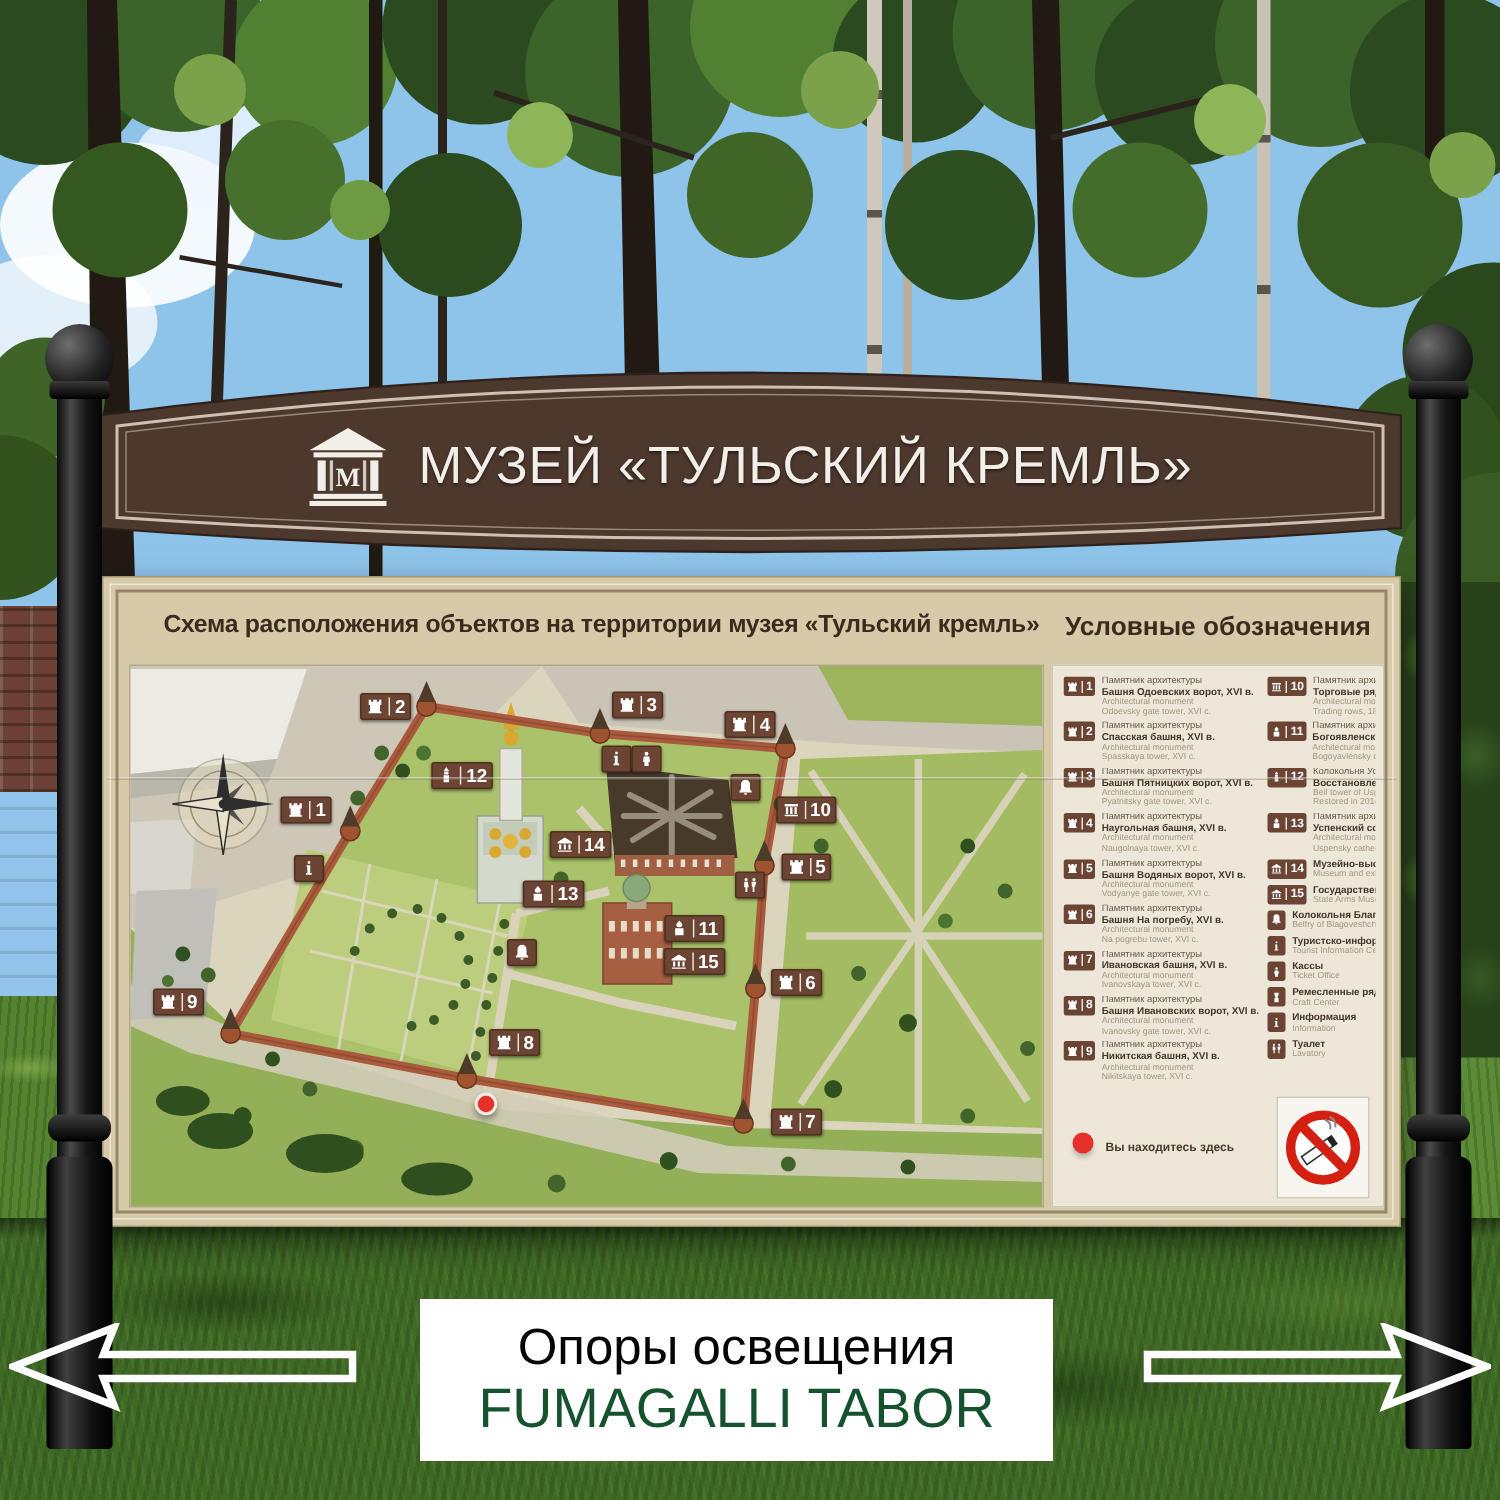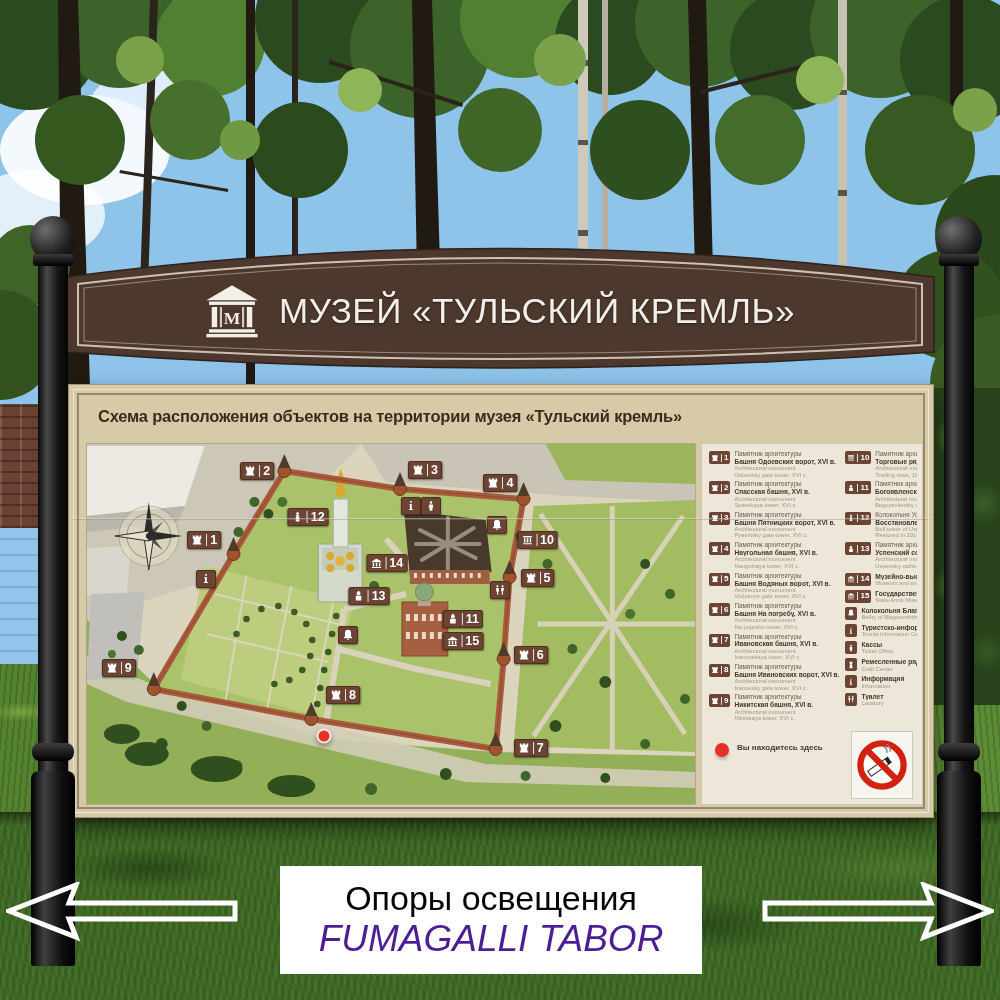--- a/index.html
+++ b/index.html
@@ -62,21 +62,21 @@
     text-shadow:0 1px 2px rgba(0,0,0,.5);}
   .sign-logo{width:54px;height:54px;}
 
   
   .board{position:absolute;left:68px;top:384px;width:866px;height:434px;z-index:5;
     background:#d6caa9;border:1px solid #a2946f;box-shadow:0 10px 20px rgba(0,0,0,.5);}
   .board::before{content:'';position:absolute;inset:8px;border:2px solid rgba(98,82,55,.55);pointer-events:none;z-index:3;}
   .board::after{content:'';position:absolute;inset:4px;border:1px solid rgba(255,255,255,.55);pointer-events:none;z-index:3;}
   .seam{position:absolute;left:2px;right:2px;top:133px;height:2px;z-index:2;
     background:linear-gradient(rgba(255,255,255,.5),rgba(90,80,60,.35));}
-  .map-title{position:absolute;left:18px;top:22px;width:606px;text-align:center;font-weight:bold;
+  .map-title{position:absolute;left:18px;top:22px;width:606px;text-align:right;font-weight:bold;
     font-size:16.5px;letter-spacing:-.2px;color:#3a2c1d;white-space:nowrap;}
   .legend-title{position:absolute;left:628px;top:22px;width:230px;text-align:center;font-weight:bold;
     font-size:17.5px;color:#3a2c1d;white-space:nowrap;}
   .map-area{position:absolute;left:17px;top:58px;width:610px;height:362px;border:1px solid #b3a88c;}
   .map-ill{position:absolute;left:0;top:0;width:100%;height:100%;}
 
   
   .marker{position:absolute;transform:translate(-50%,-50%);height:18px;display:flex;align-items:center;
     gap:3px;padding:0 3px;background:#6b4434;border:1px solid #512f1d;border-radius:2px;
     box-shadow:0 1px 2px rgba(0,0,0,.45);}
@@ -97,32 +97,32 @@
   .l-mk svg{width:8px;height:8px;}
   .l-mk .sep{width:1px;height:8px;background:rgba(255,255,255,.85);}
   .l-mk .num{color:#fff;font-weight:bold;font-size:8px;line-height:1;}
   .l-tx{min-width:0;}
   .l-tx div{line-height:1.1;white-space:nowrap;overflow:hidden;}
   .l-tx .l1{font-size:6.3px;color:#6b5a48;}
   .l-tx .l2{font-size:6.6px;font-weight:bold;color:#46362a;}
   .l-tx .l3{font-size:5.8px;color:#a39781;}
   .l-tx .l4{font-size:5.8px;color:#a39781;}
   .legend-bottom{position:absolute;left:7px;right:5px;bottom:5px;height:64px;}
-  .you-are-here{position:absolute;left:6px;top:8px;display:flex;align-items:flex-start;gap:8px;}
+  .you-are-here{position:absolute;left:6px;top:20px;display:flex;align-items:flex-end;gap:8px;}
   .red-pin{width:14px;height:14px;border-radius:50%;background:#e5302a;display:inline-block;
     box-shadow:0 3px 3px rgba(0,0,0,.2);}
   .yah-label{font-size:8px;font-weight:bold;color:#4a392c;}
   .no-smoking{position:absolute;right:4px;top:-4px;width:62px;height:68px;background:#f7f5ef;
     border:1px solid #cfc8b6;display:flex;align-items:center;justify-content:center;}
 
   
   .caption{position:absolute;left:280px;top:866px;width:422px;height:108px;background:#fff;z-index:9;
     display:flex;flex-direction:column;justify-content:center;align-items:center;}
   .caption .line1{font-size:34px;color:#050505;line-height:1.15;}
-  .caption .line2{font-size:37px;color:#4c1d95;line-height:1.15;font-style:italic;}
+  .caption .line2{font-size:37px;color:#14532d;line-height:1.15;}
   .arrow{position:absolute;top:882px;width:232px;height:60px;z-index:9;}
   .arrow-left{left:6px;}
   .arrow-right{left:762px;transform:scaleX(-1);}
 </style>
 </head>
 <body>
 
 <div class="photo">
 
   <svg class="backdrop" width="1000" height="452" viewBox="0 0 1000 452">
@@ -227,20 +227,21 @@
         <rect x="3" y="33.5" width="34" height="2.5" fill="#f2efe9"></rect>
         <rect x="1" y="37" width="38" height="2.5" fill="#f2efe9"></rect>
       </svg>
       <span class="sign-title">МУЗЕЙ «ТУЛЬСКИЙ КРЕМЛЬ»</span>
     </div>
   </div>
 
   <div class="board">
     <div class="seam"></div>
     <div class="map-title">Схема расположения объектов на территории музея «Тульский кремль»</div>
+    <div class="legend-title">Условные обозначения</div>
 
     <div class="map-area">
       <svg class="map-ill" viewBox="0 0 610 360" preserveAspectRatio="none">
         <rect width="610" height="360" fill="#dcd5bd"></rect>
         <polygon points="0,0 275,0 150,128 0,175" fill="#ccc7b7"></polygon>
         <polygon points="275,0 610,0 610,58 480,52 300,38" fill="#c9c4b5"></polygon>
         <polygon points="460,0 610,0 610,40 480,36" fill="#9cb45c"></polygon>
         <polygon points="0,175 70,242 240,295 410,308 610,312 610,360 0,360" fill="#93b058"></polygon>
         <polygon points="0,212 60,238 400,320 610,328 610,344 380,338 40,258 0,240" fill="#d3cdb8" opacity=".9"></polygon>
         <polygon points="0,2 118,2 98,62 0,72" fill="#eceae2"></polygon>

